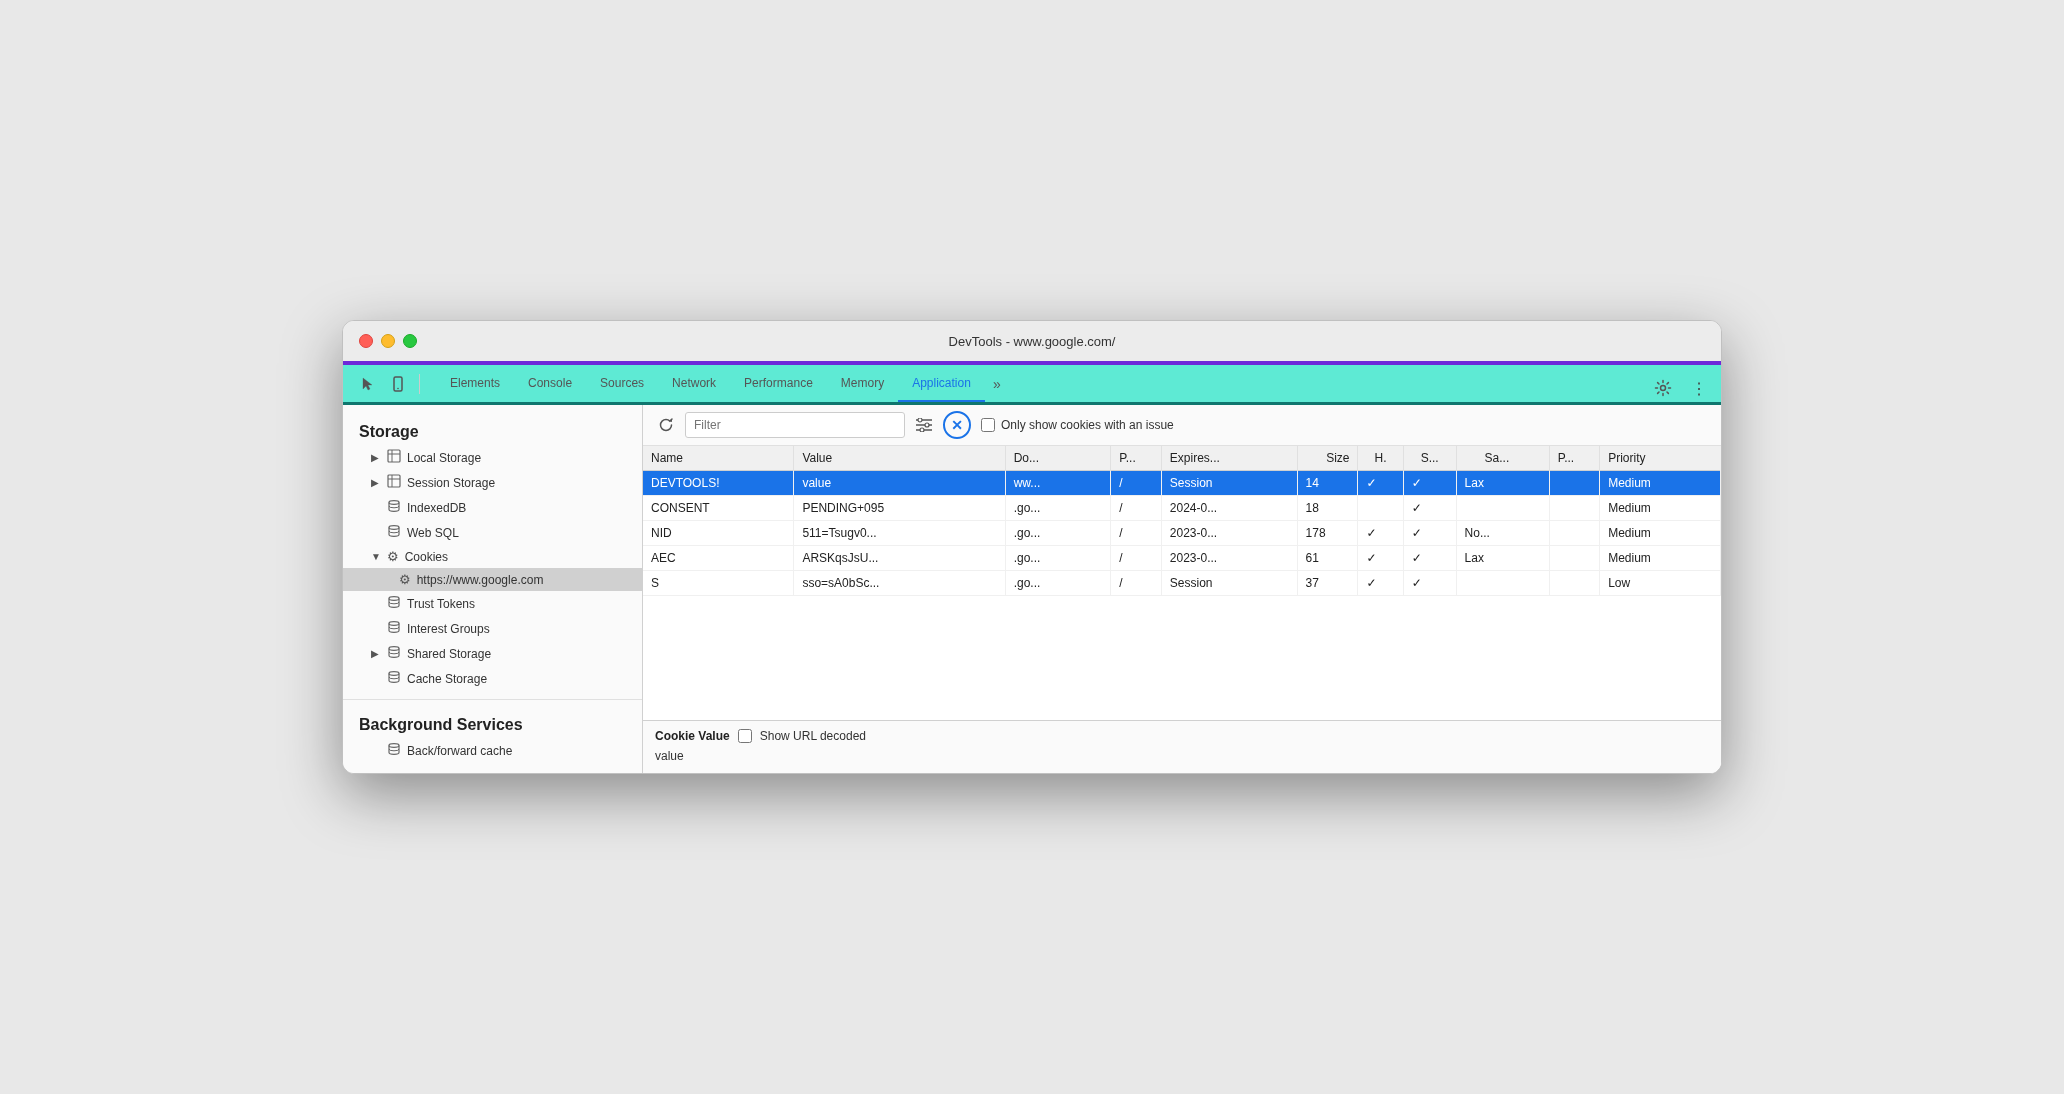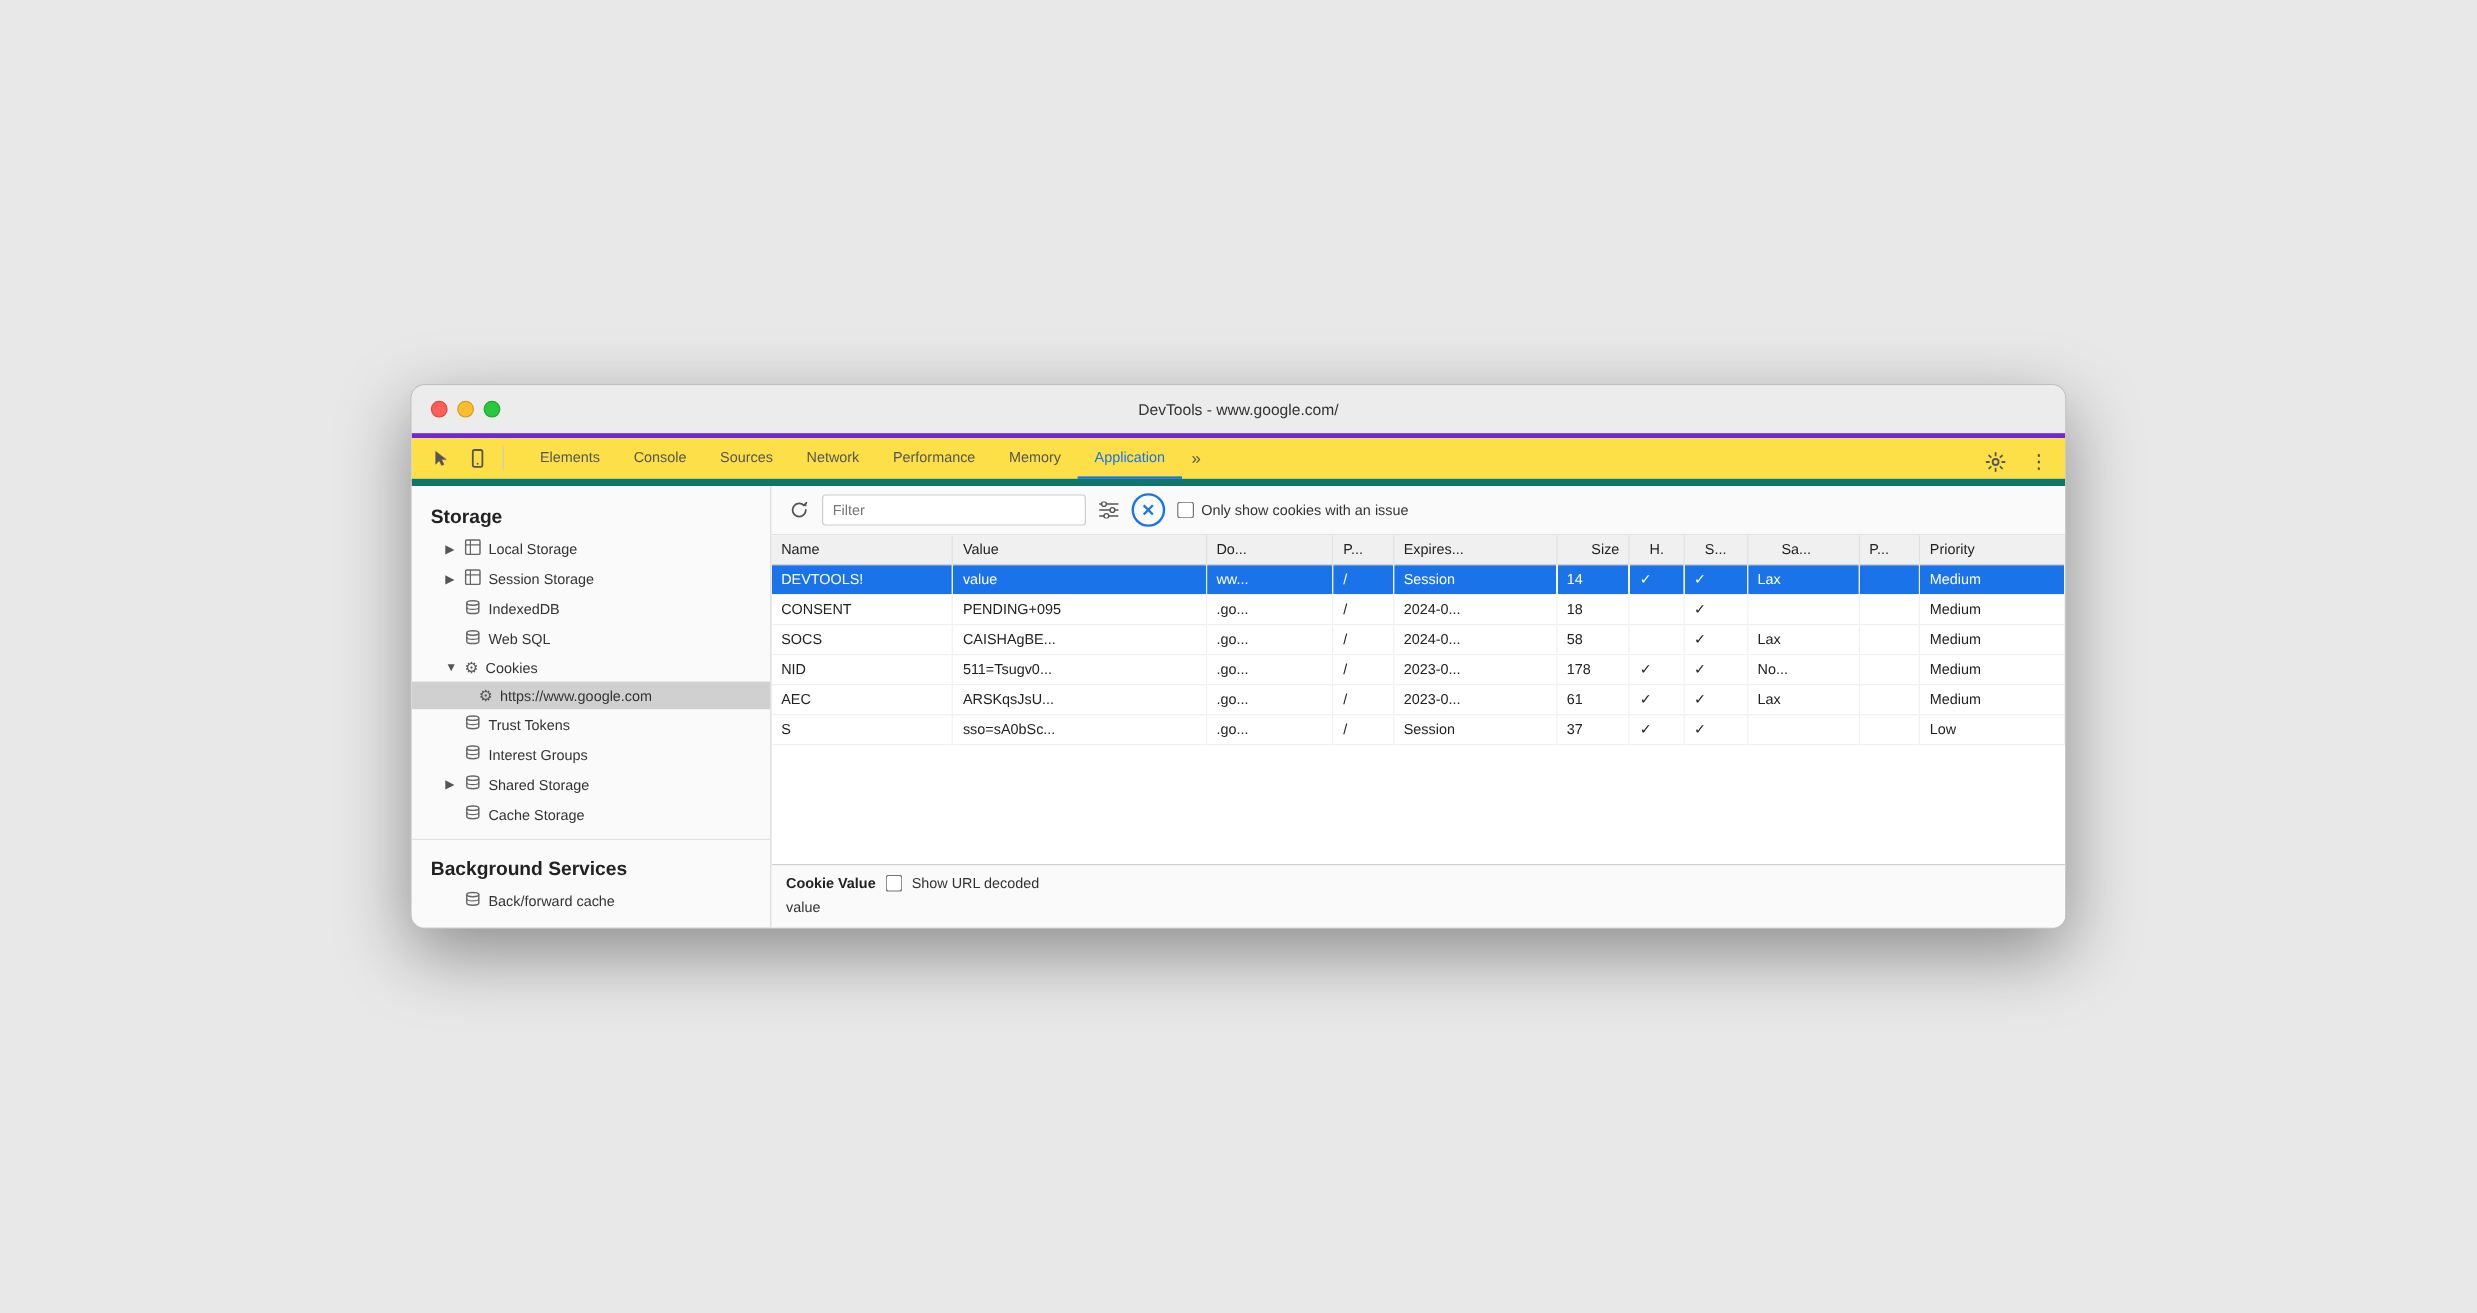--- a/index.html
+++ b/index.html
@@ -49,25 +49,25 @@
       font-size: 13px;
       font-weight: 500;
       color: #333;
     }
     .devtools-body {
       display: flex;
       flex-direction: column;
       height: calc(100% - 44px);
     }
     .tabs-bar {
-      background: #fde047;
+      background: #5eead4;
       display: flex;
       align-items: flex-end;
       padding: 0 8px;
-      border-bottom: 6px solid #0f766e;
+      border-bottom: 3px solid #0f766e;
       height: 40px;
       gap: 0;
     }
     .tab-icon-group {
       display: flex;
       align-items: center;
       gap: 4px;
       margin-right: 8px;
       padding: 0 4px;
       height: 100%;
@@ -597,33 +597,20 @@
                   <td>/</td>
                   <td>2024-0...</td>
                   <td>18</td>
                   <td></td>
                   <td>✓</td>
                   <td></td>
                   <td></td>
                   <td>Medium</td>
                 </tr>
                 <tr>
-                  <td>SOCS</td>
-                  <td>CAISHAgBE...</td>
-                  <td>.go...</td>
-                  <td>/</td>
-                  <td>2024-0...</td>
-                  <td>58</td>
-                  <td></td>
-                  <td>✓</td>
-                  <td>Lax</td>
-                  <td></td>
-                  <td>Medium</td>
-                </tr>
-                <tr>
                   <td>NID</td>
                   <td>511=Tsugv0...</td>
                   <td>.go...</td>
                   <td>/</td>
                   <td>2023-0...</td>
                   <td>178</td>
                   <td>✓</td>
                   <td>✓</td>
                   <td>No...</td>
                   <td></td>

